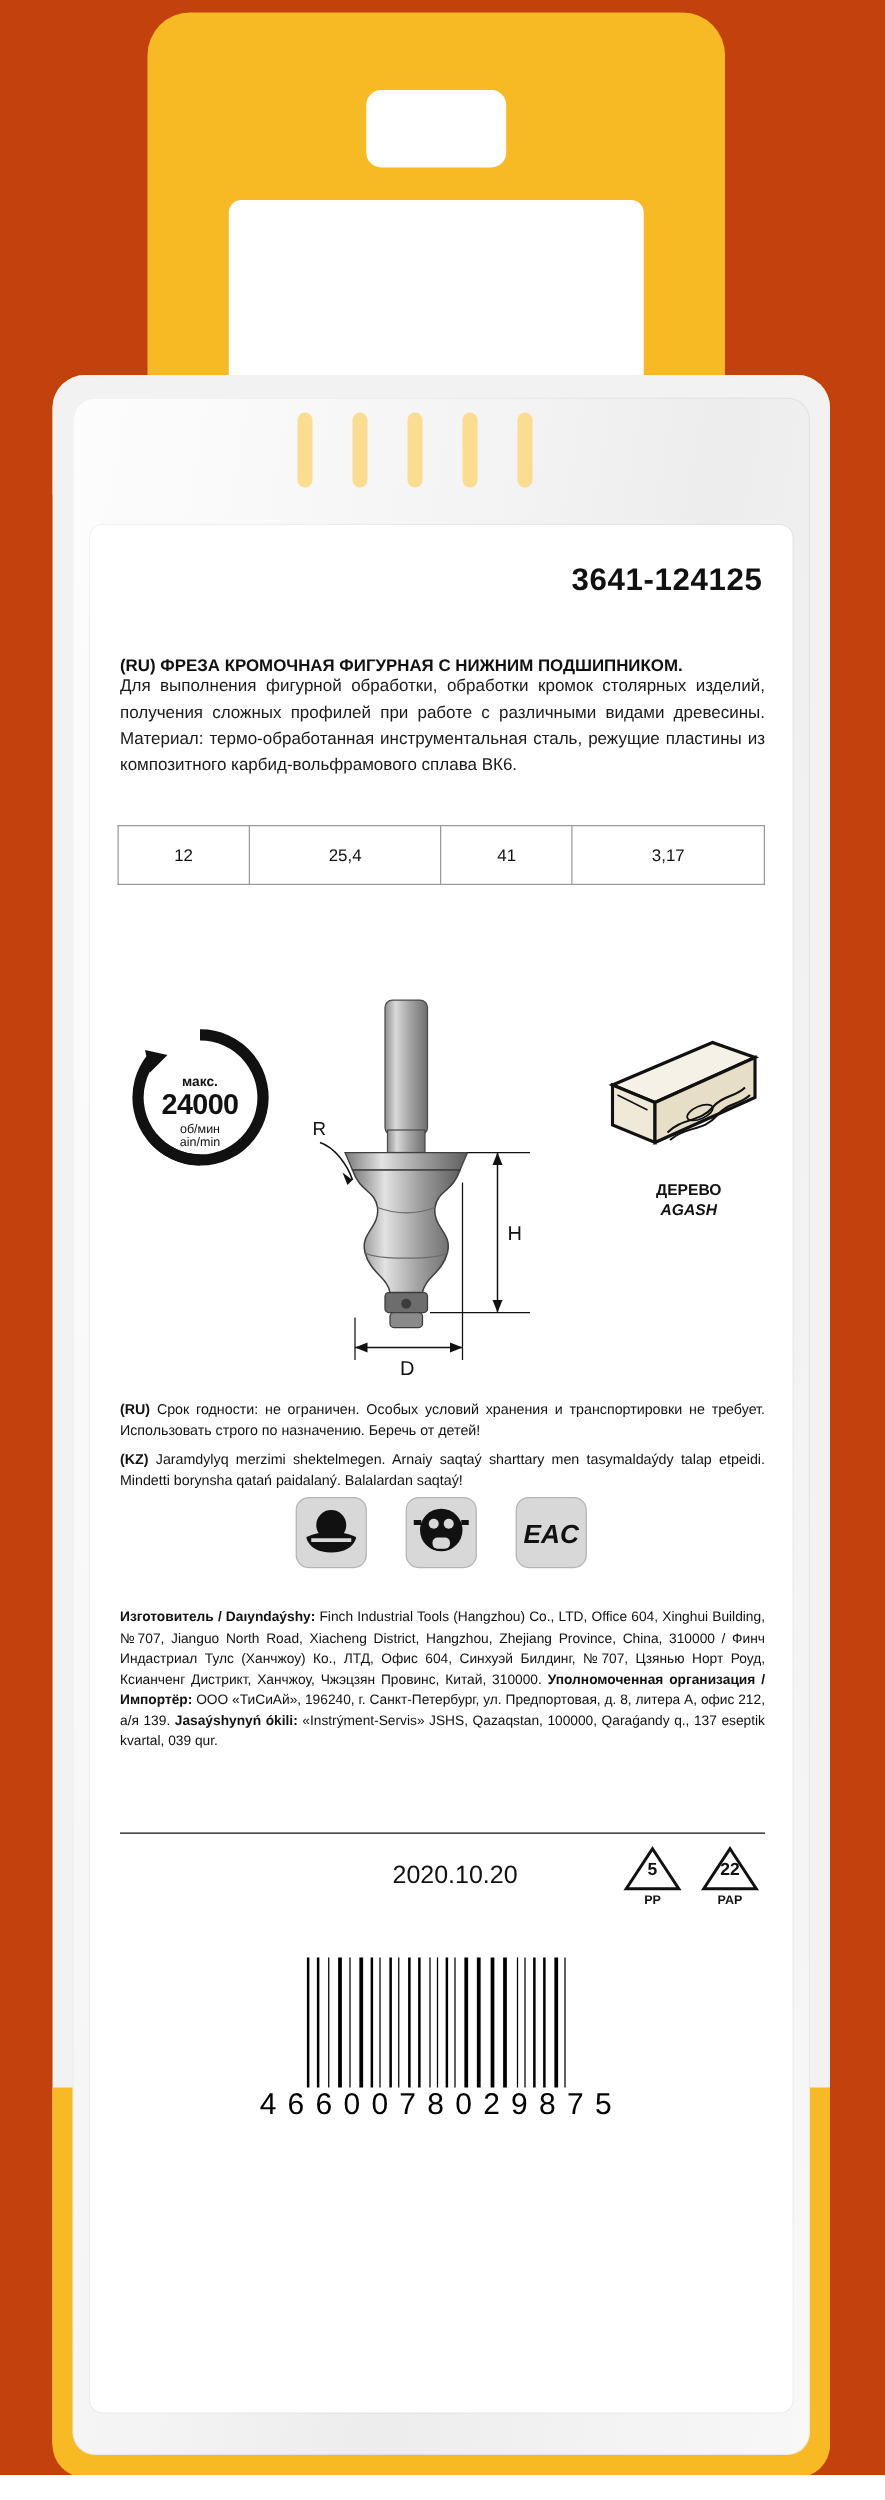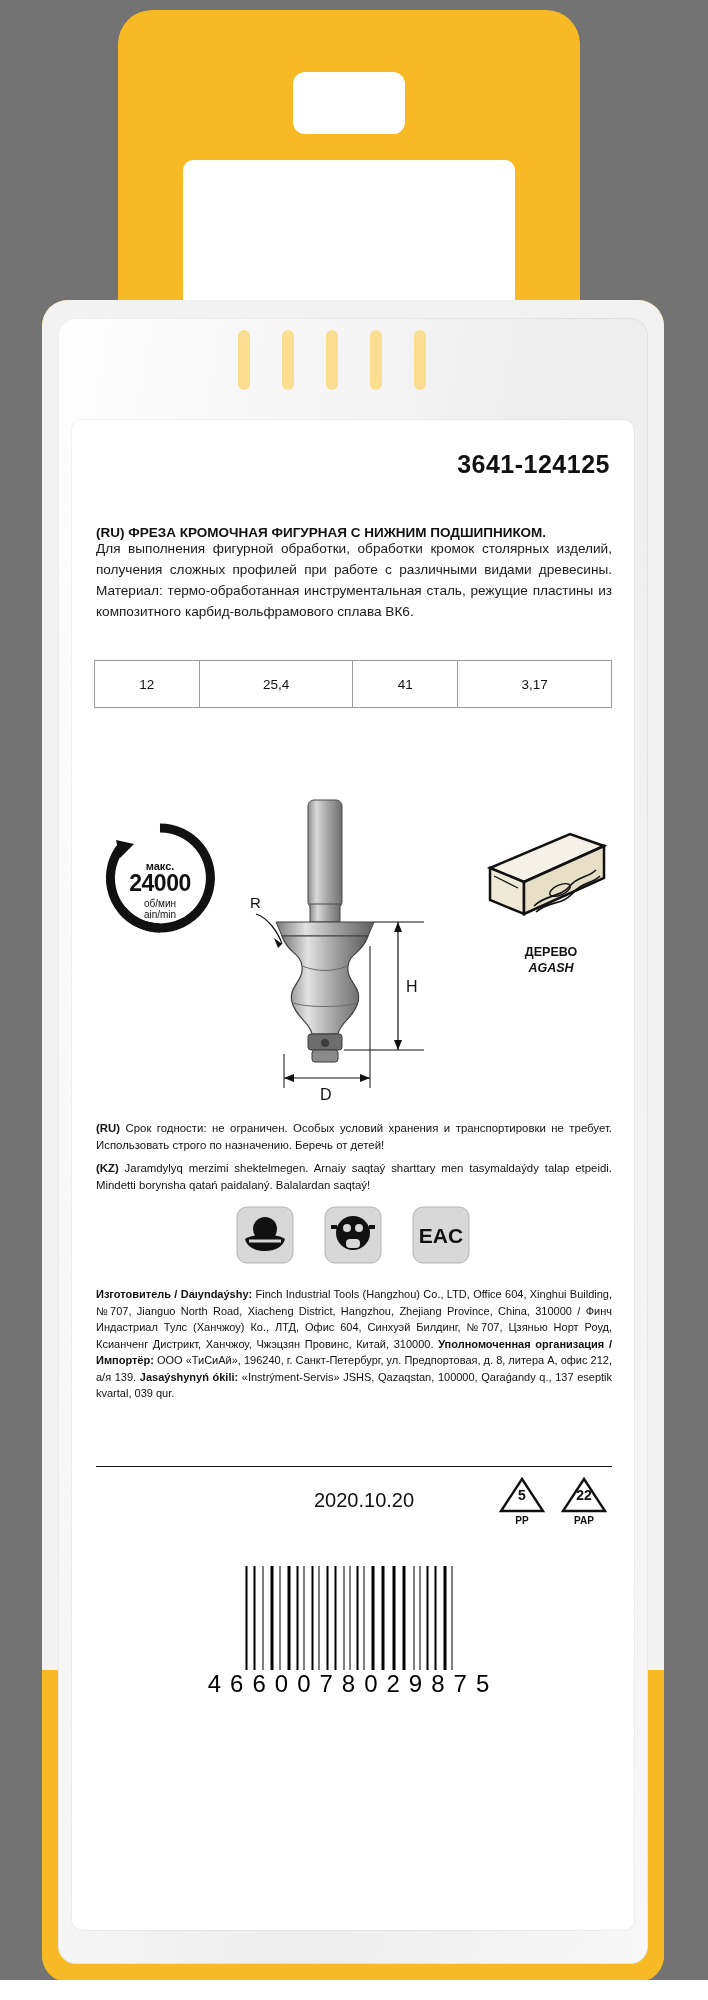--- a/index.html
+++ b/index.html
@@ -2,21 +2,21 @@
 <html><head>
 <meta charset="utf-8">
 <style>
   html,body{margin:0;padding:0;}
   body{
     width:708px;height:2000px;
     background:#ffffff;
     font-family:"Liberation Sans", sans-serif;
     -webkit-font-smoothing:antialiased;
   }
-  .stage{position:relative;width:708px;height:1980px;overflow:hidden;background:#737373;}
+  .stage{position:relative;width:708px;height:1980px;overflow:hidden;background:#c2410c;}
 
   
   .hook{
     position:absolute;left:118px;top:10px;width:462px;height:330px;
     background:#f7b924;border-radius:34px;
   }
   .hook-hole{
     position:absolute;left:50%;top:62px;transform:translateX(-50%);
     width:112px;height:62px;background:#ffffff;border-radius:12px;
   }
@@ -98,21 +98,21 @@
     font-size:12.5px;font-weight:bold;color:#111;line-height:1.3;
   }
   .woodLabel em{font-style:italic;font-weight:bold;display:block;}
 
   
   .notes{position:absolute;left:24px;top:700px;width:516px;}
   .note{font-size:11.4px;line-height:1.45;color:#111;margin-bottom:7px;text-align:justify;}
   .note b{font-weight:bold;}
 
   
-  .picto{position:absolute;left:0;top:776px;width:562px;height:78px;display:flex;justify-content:center;align-items:center;gap:28px;}
+  .picto{position:absolute;left:0;top:776px;width:562px;height:78px;display:flex;justify-content:center;align-items:flex-start;gap:28px;font-style:italic;}
 
   
   .maker{
     position:absolute;left:24px;top:866px;width:516px;
     font-size:11px;line-height:1.5;color:#111;text-align:justify;
   }
   .maker b{font-weight:bold;}
 
   
   .dateBlock{position:absolute;left:24px;top:1046px;width:516px;height:70px;border-top:1px solid #111;}

